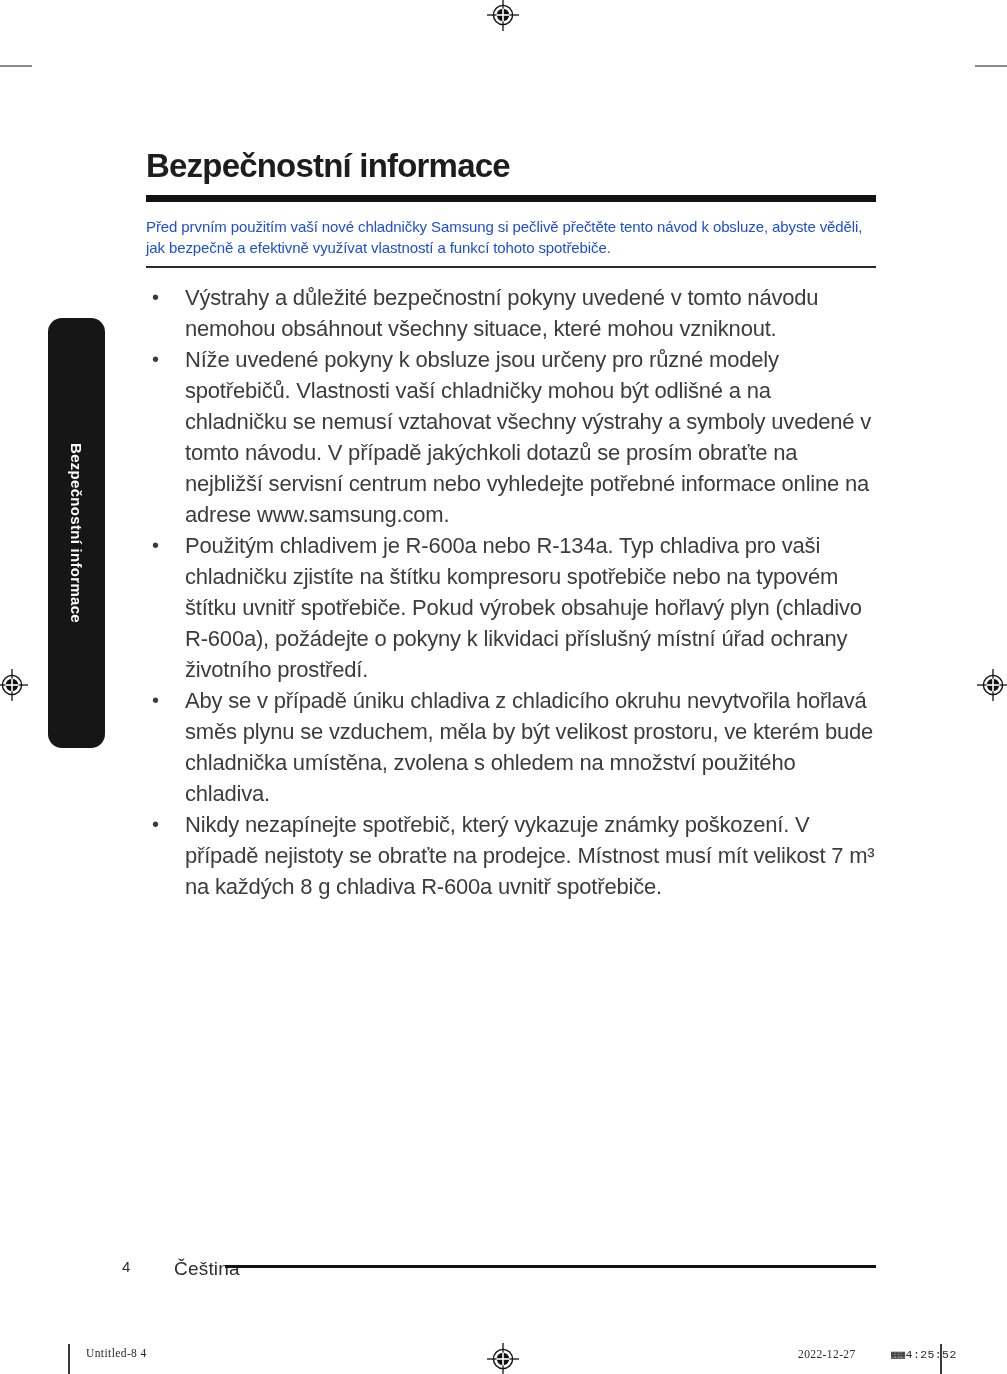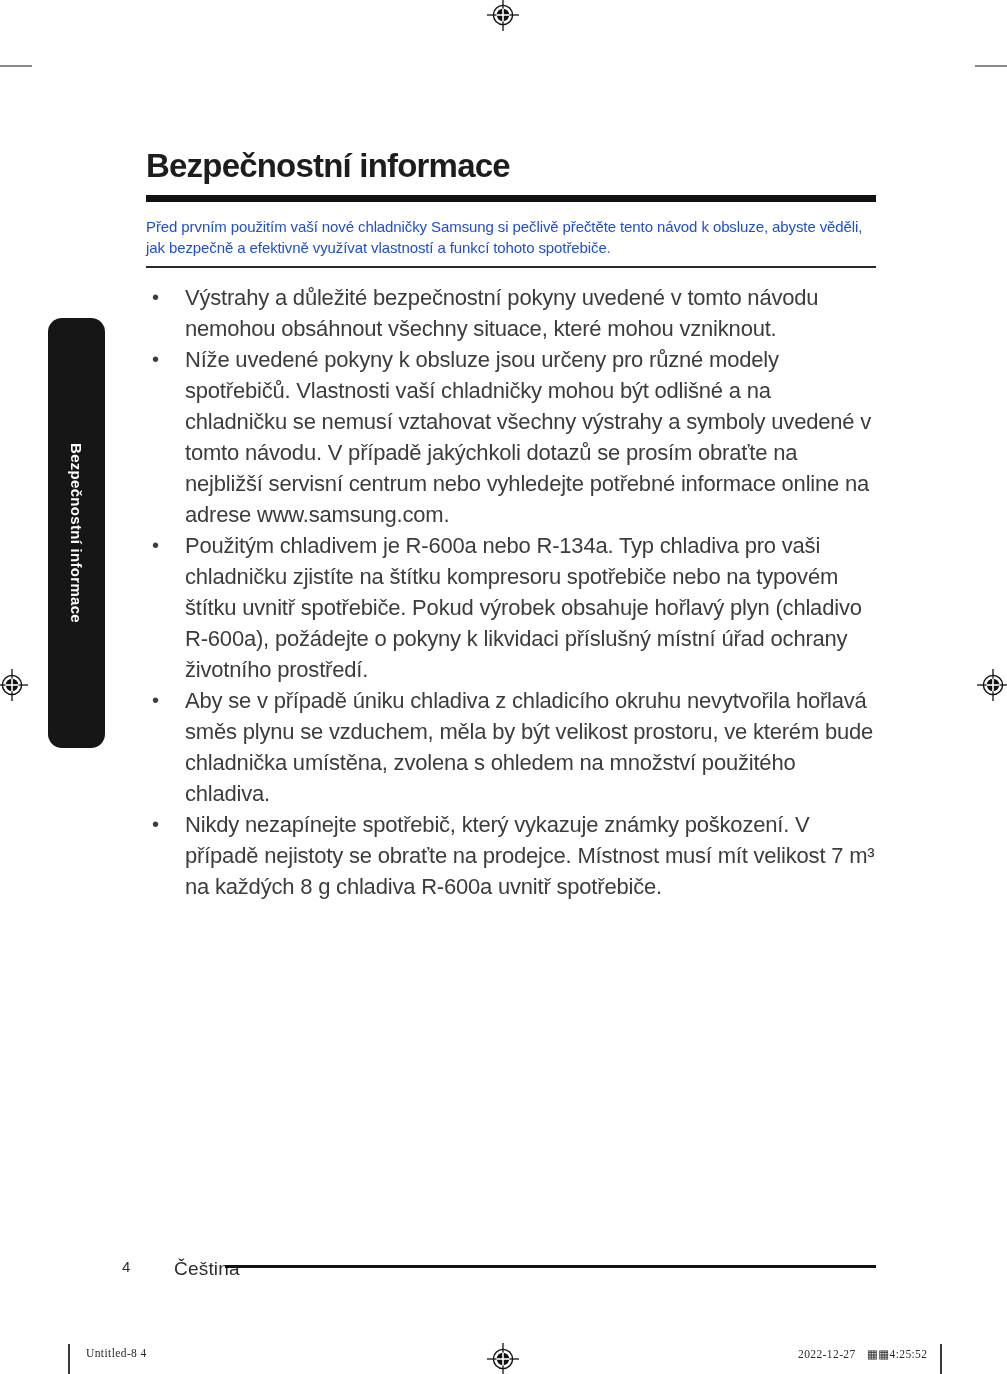--- a/index.html
+++ b/index.html
@@ -71,21 +71,21 @@
   }
 
   
   .print-info {
     position:absolute; top:1345px; left:0; width:1007px; height:20px;
     font-family:"Liberation Serif", serif; font-size:11.5px; color:#2a2a2a;
     letter-spacing:0.4px;
   }
   .print-info .left { position:absolute; left:86px; top:2px; }
   .print-info .right { position:absolute; left:798px; top:2px; }
-  .print-info .right .time { margin-left:8px; }
+  .print-info .right .time { margin-left:32px;font-family:Liberation Mono, monospace; }
 </style>
 </head>
 <body>
 
 <div class="page">
 
   <svg class="reg-mark" style="left:486px; top:-2px;" viewBox="-17 -17 34 34">
     <line x1="-16" y1="0" x2="16" y2="0" stroke="#111" stroke-width="1.3"></line>
     <line x1="0" y1="-16" x2="0" y2="16" stroke="#111" stroke-width="1.3"></line>
     <circle r="9.6" fill="none" stroke="#111" stroke-width="1.4"></circle>

